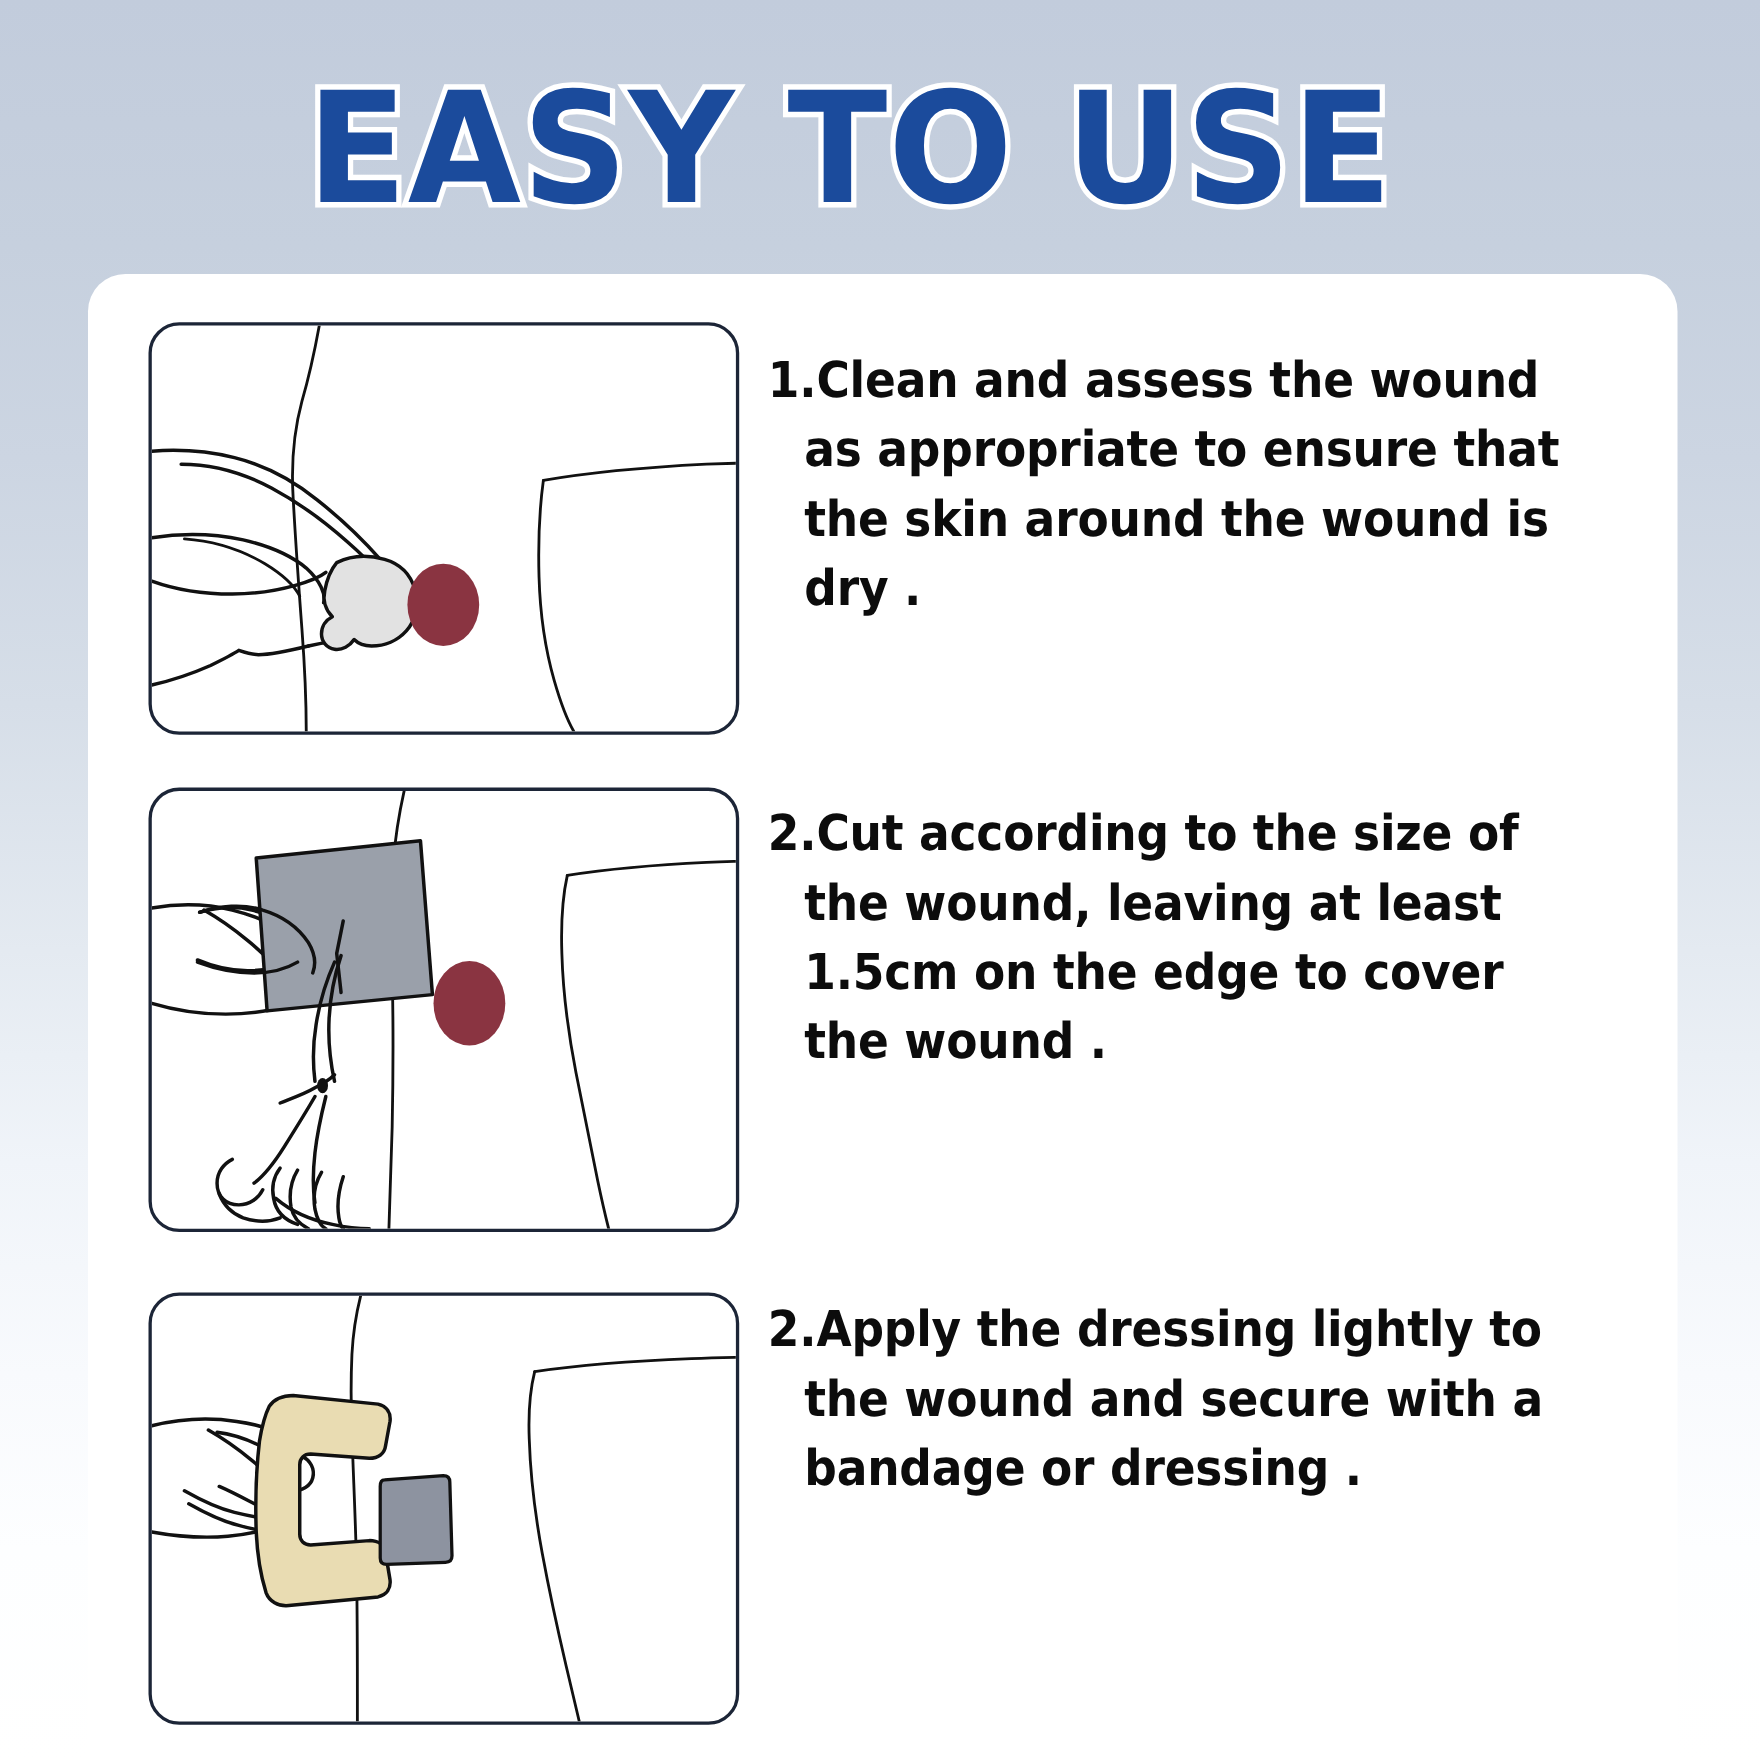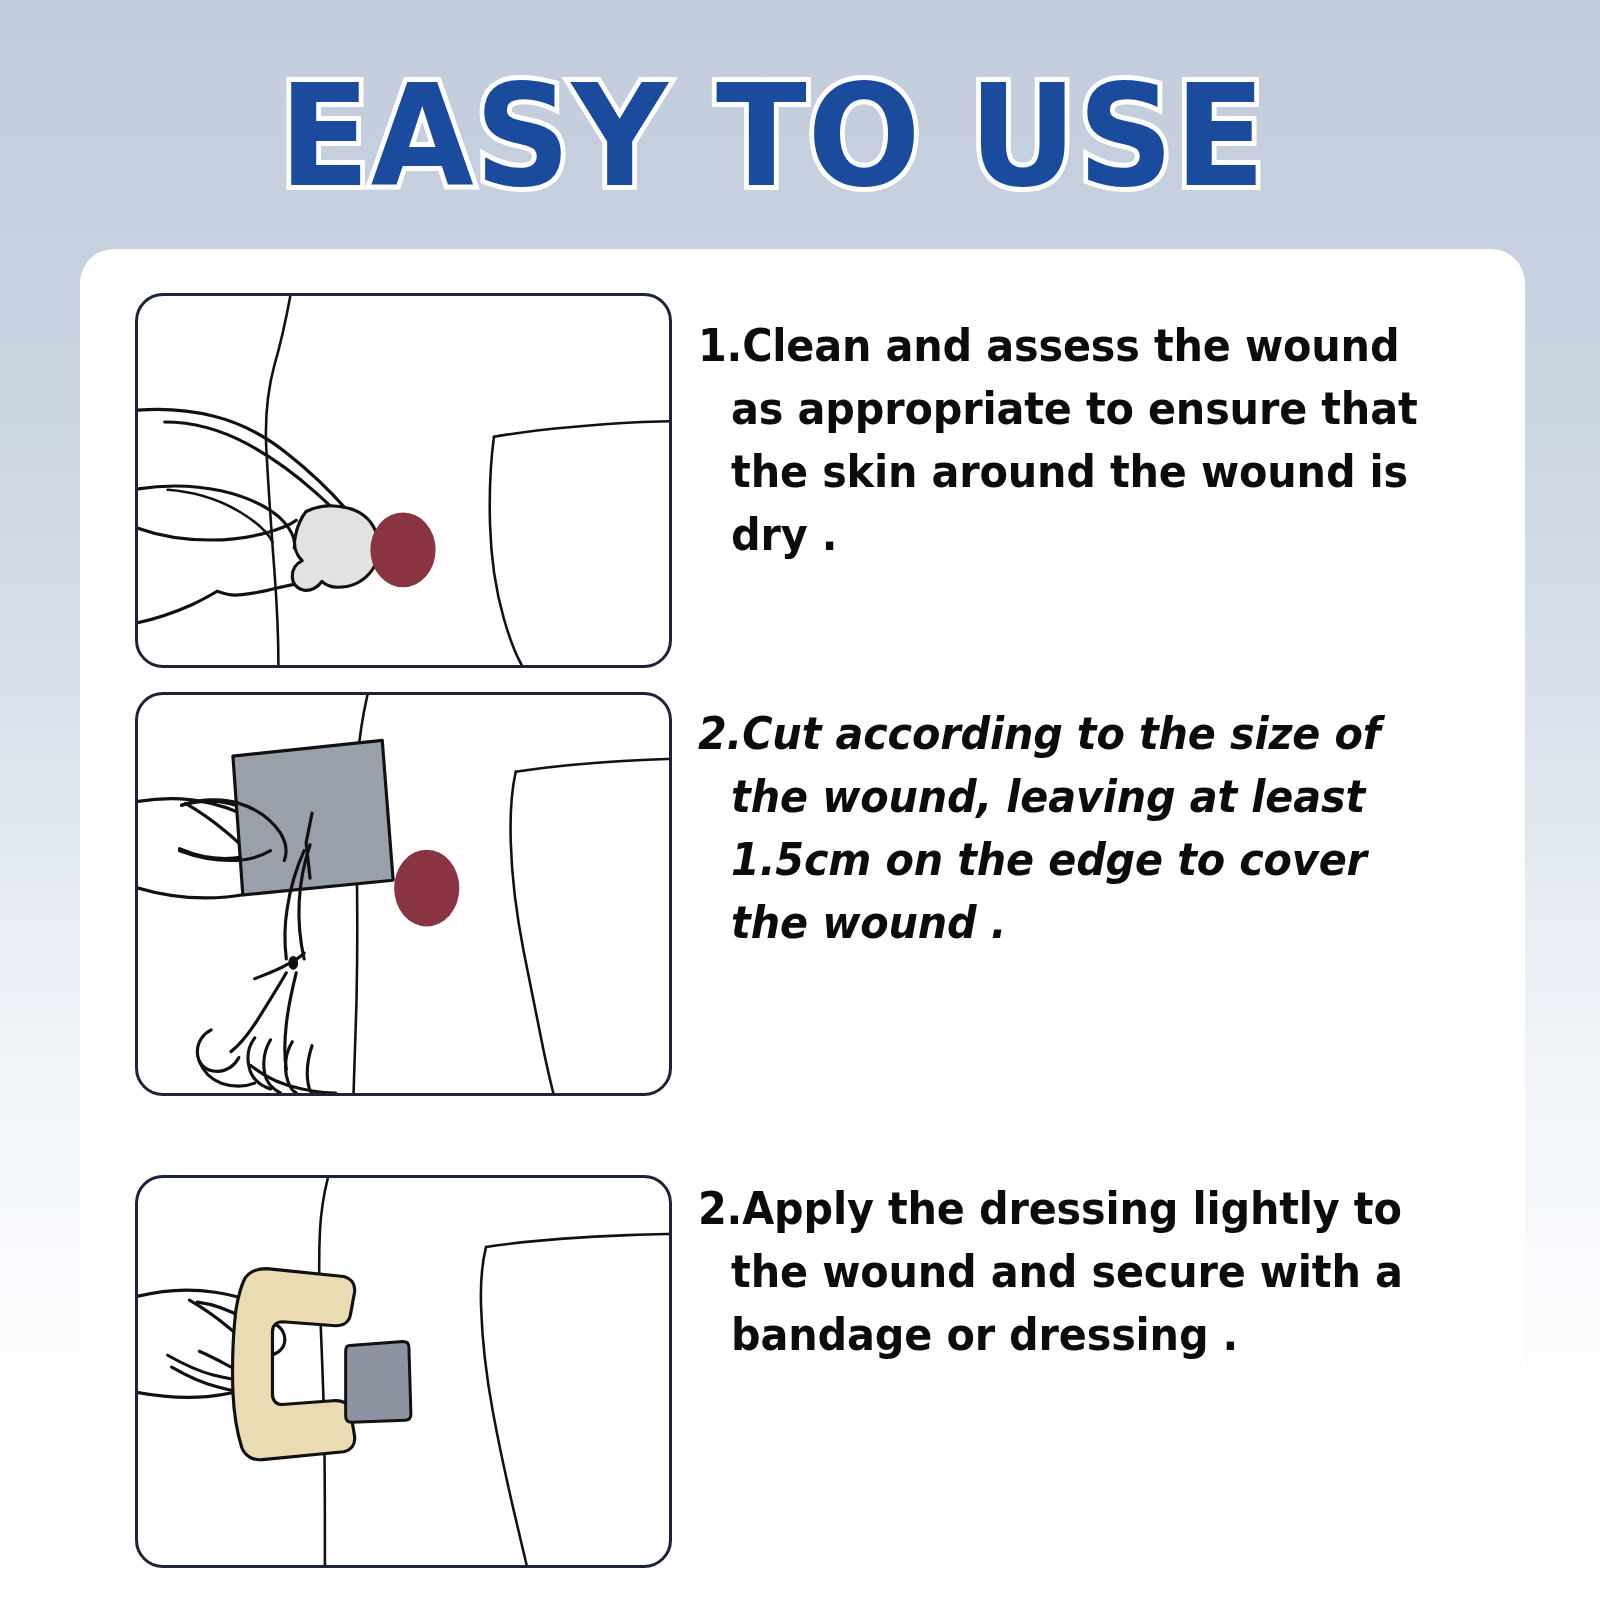--- a/index.html
+++ b/index.html
@@ -68,21 +68,21 @@
     top: 0;
     width: 1600px;
     height: 1236px;
   }
   .step-row {
     position: absolute;
     left: 0;
     width: 1600px;
   }
   .row-1 { top: 293px;  height: 375px; }
-  .row-2 { top: 692px;  height: 404px; font-style: italic; }
+  .row-2 { top: 716px;  height: 404px; }
   .row-3 { top: 1175px; height: 393px; }
 
   .panel {
     position: absolute;
     left: 135px;
     top: 0;
     width: 537px;
     height: 100%;
     box-sizing: border-box;
     border: 3px solid #1c2537;

